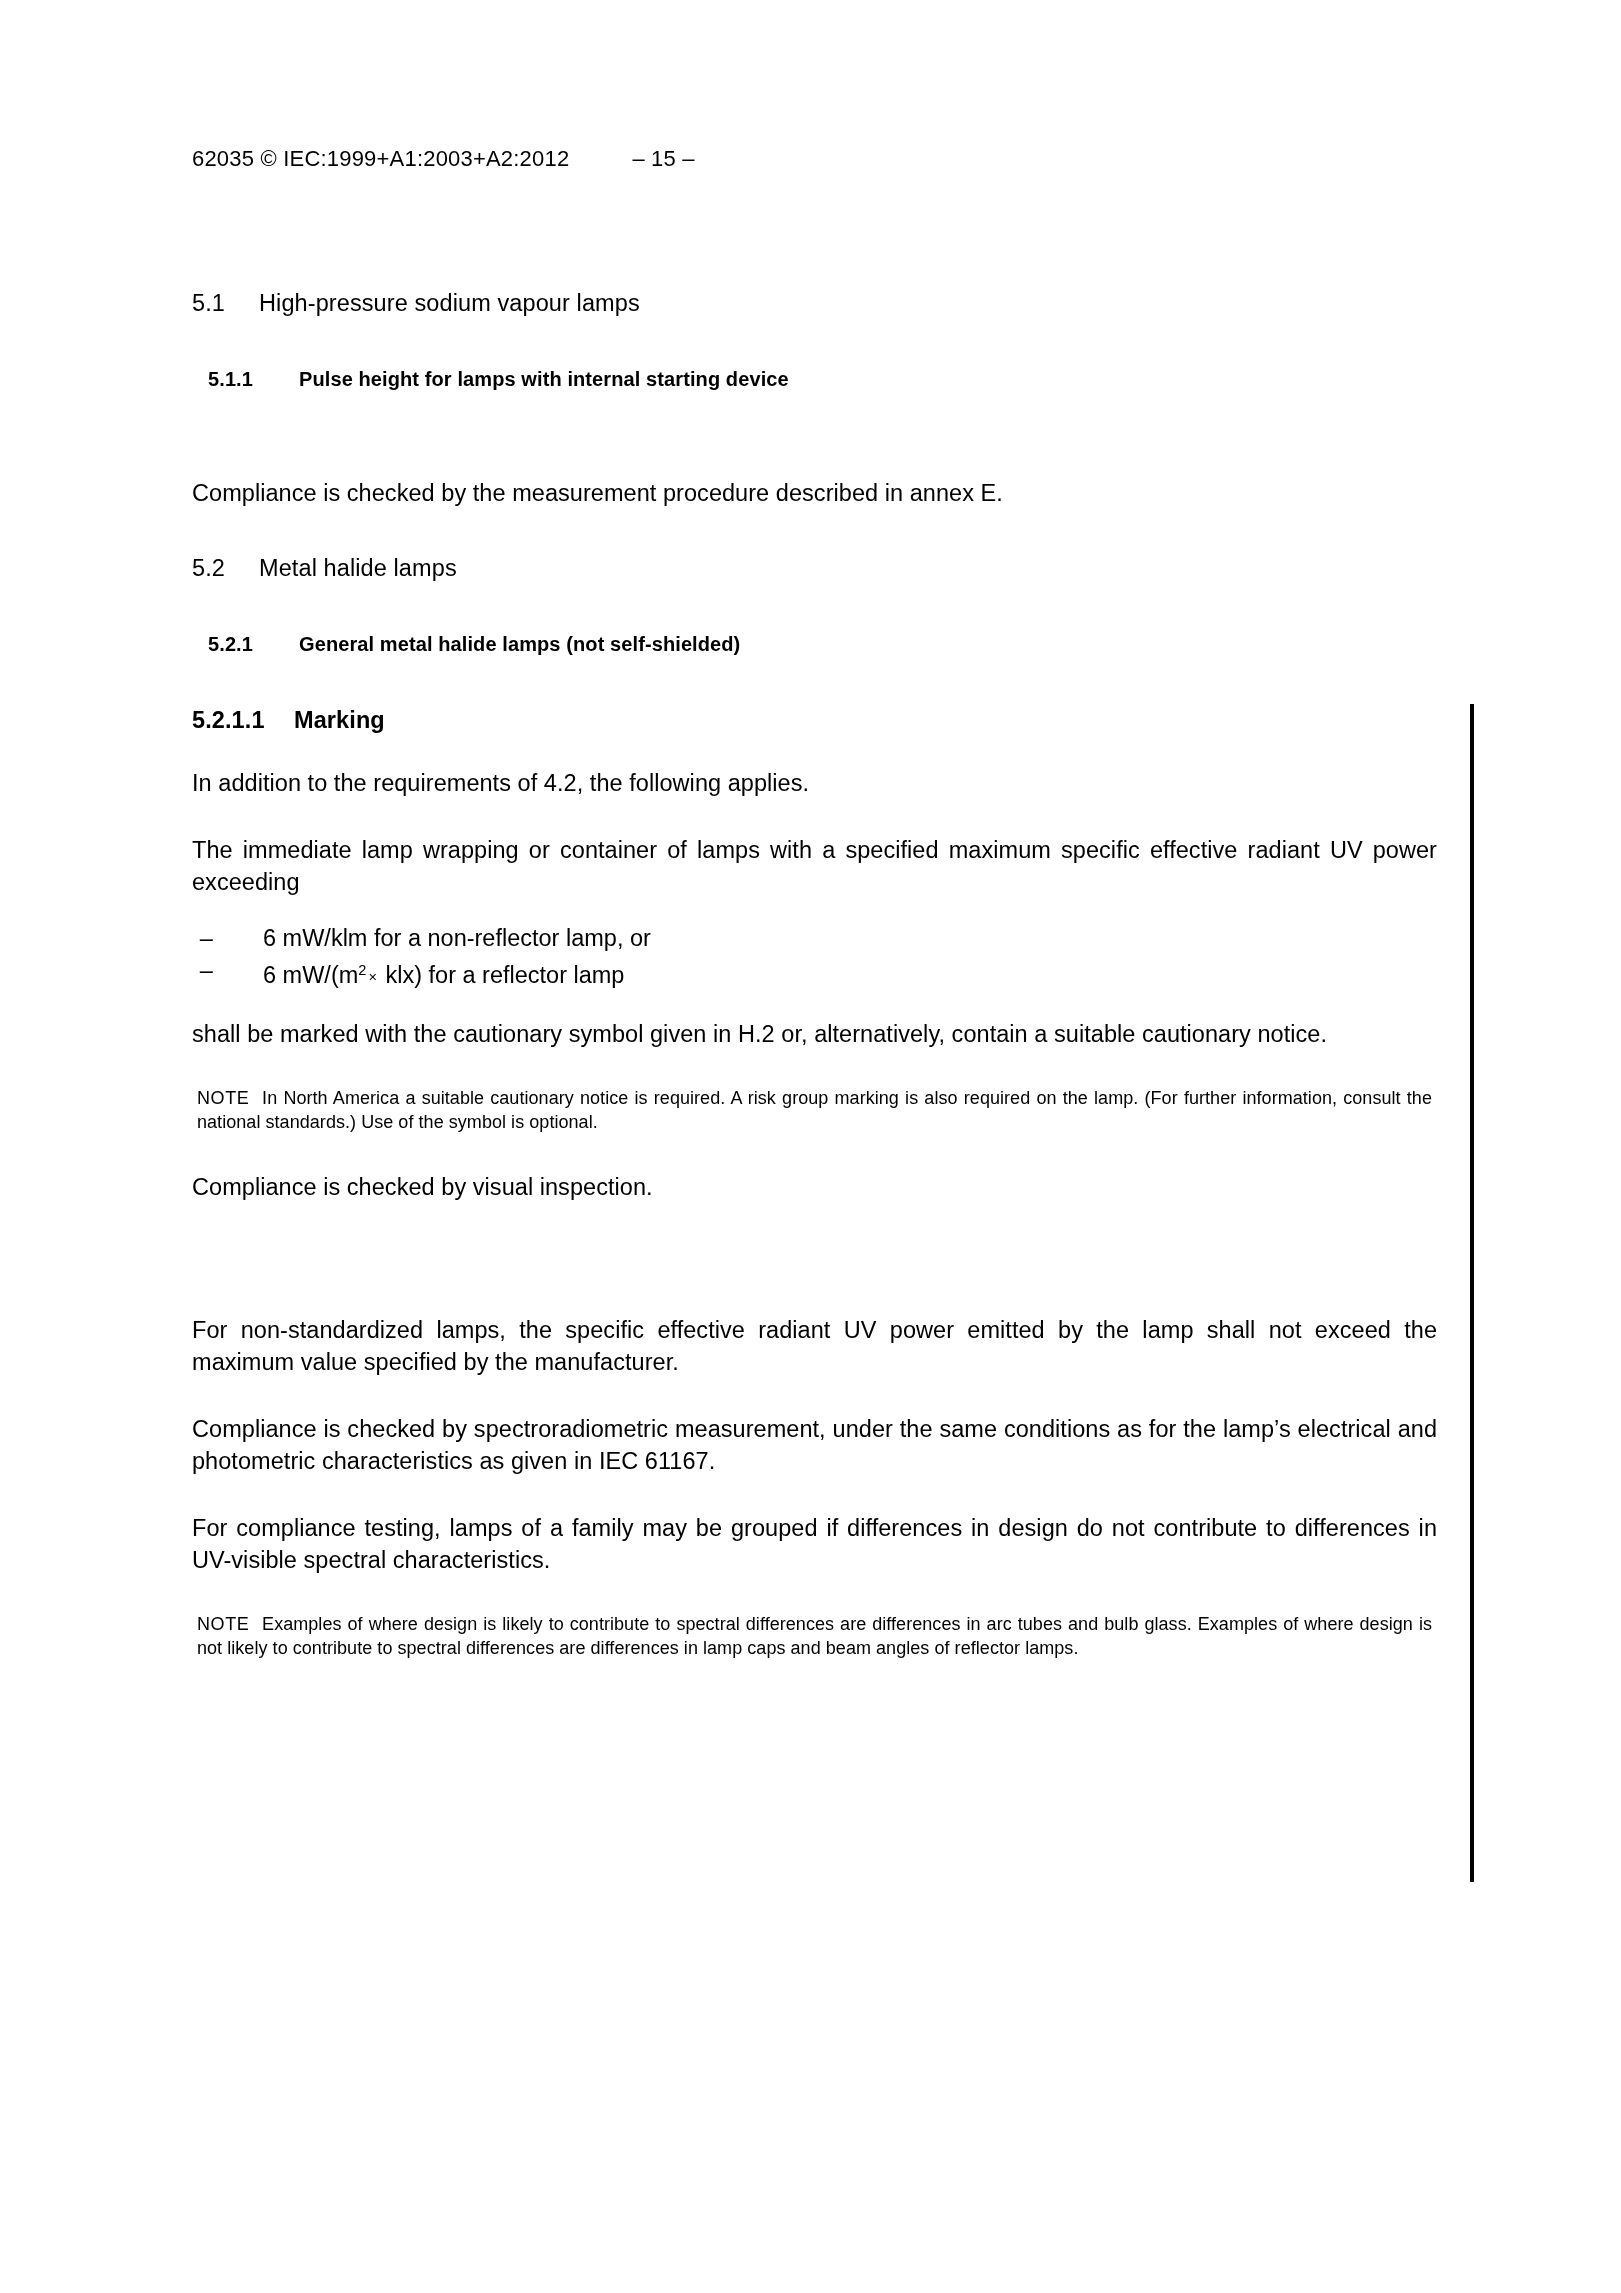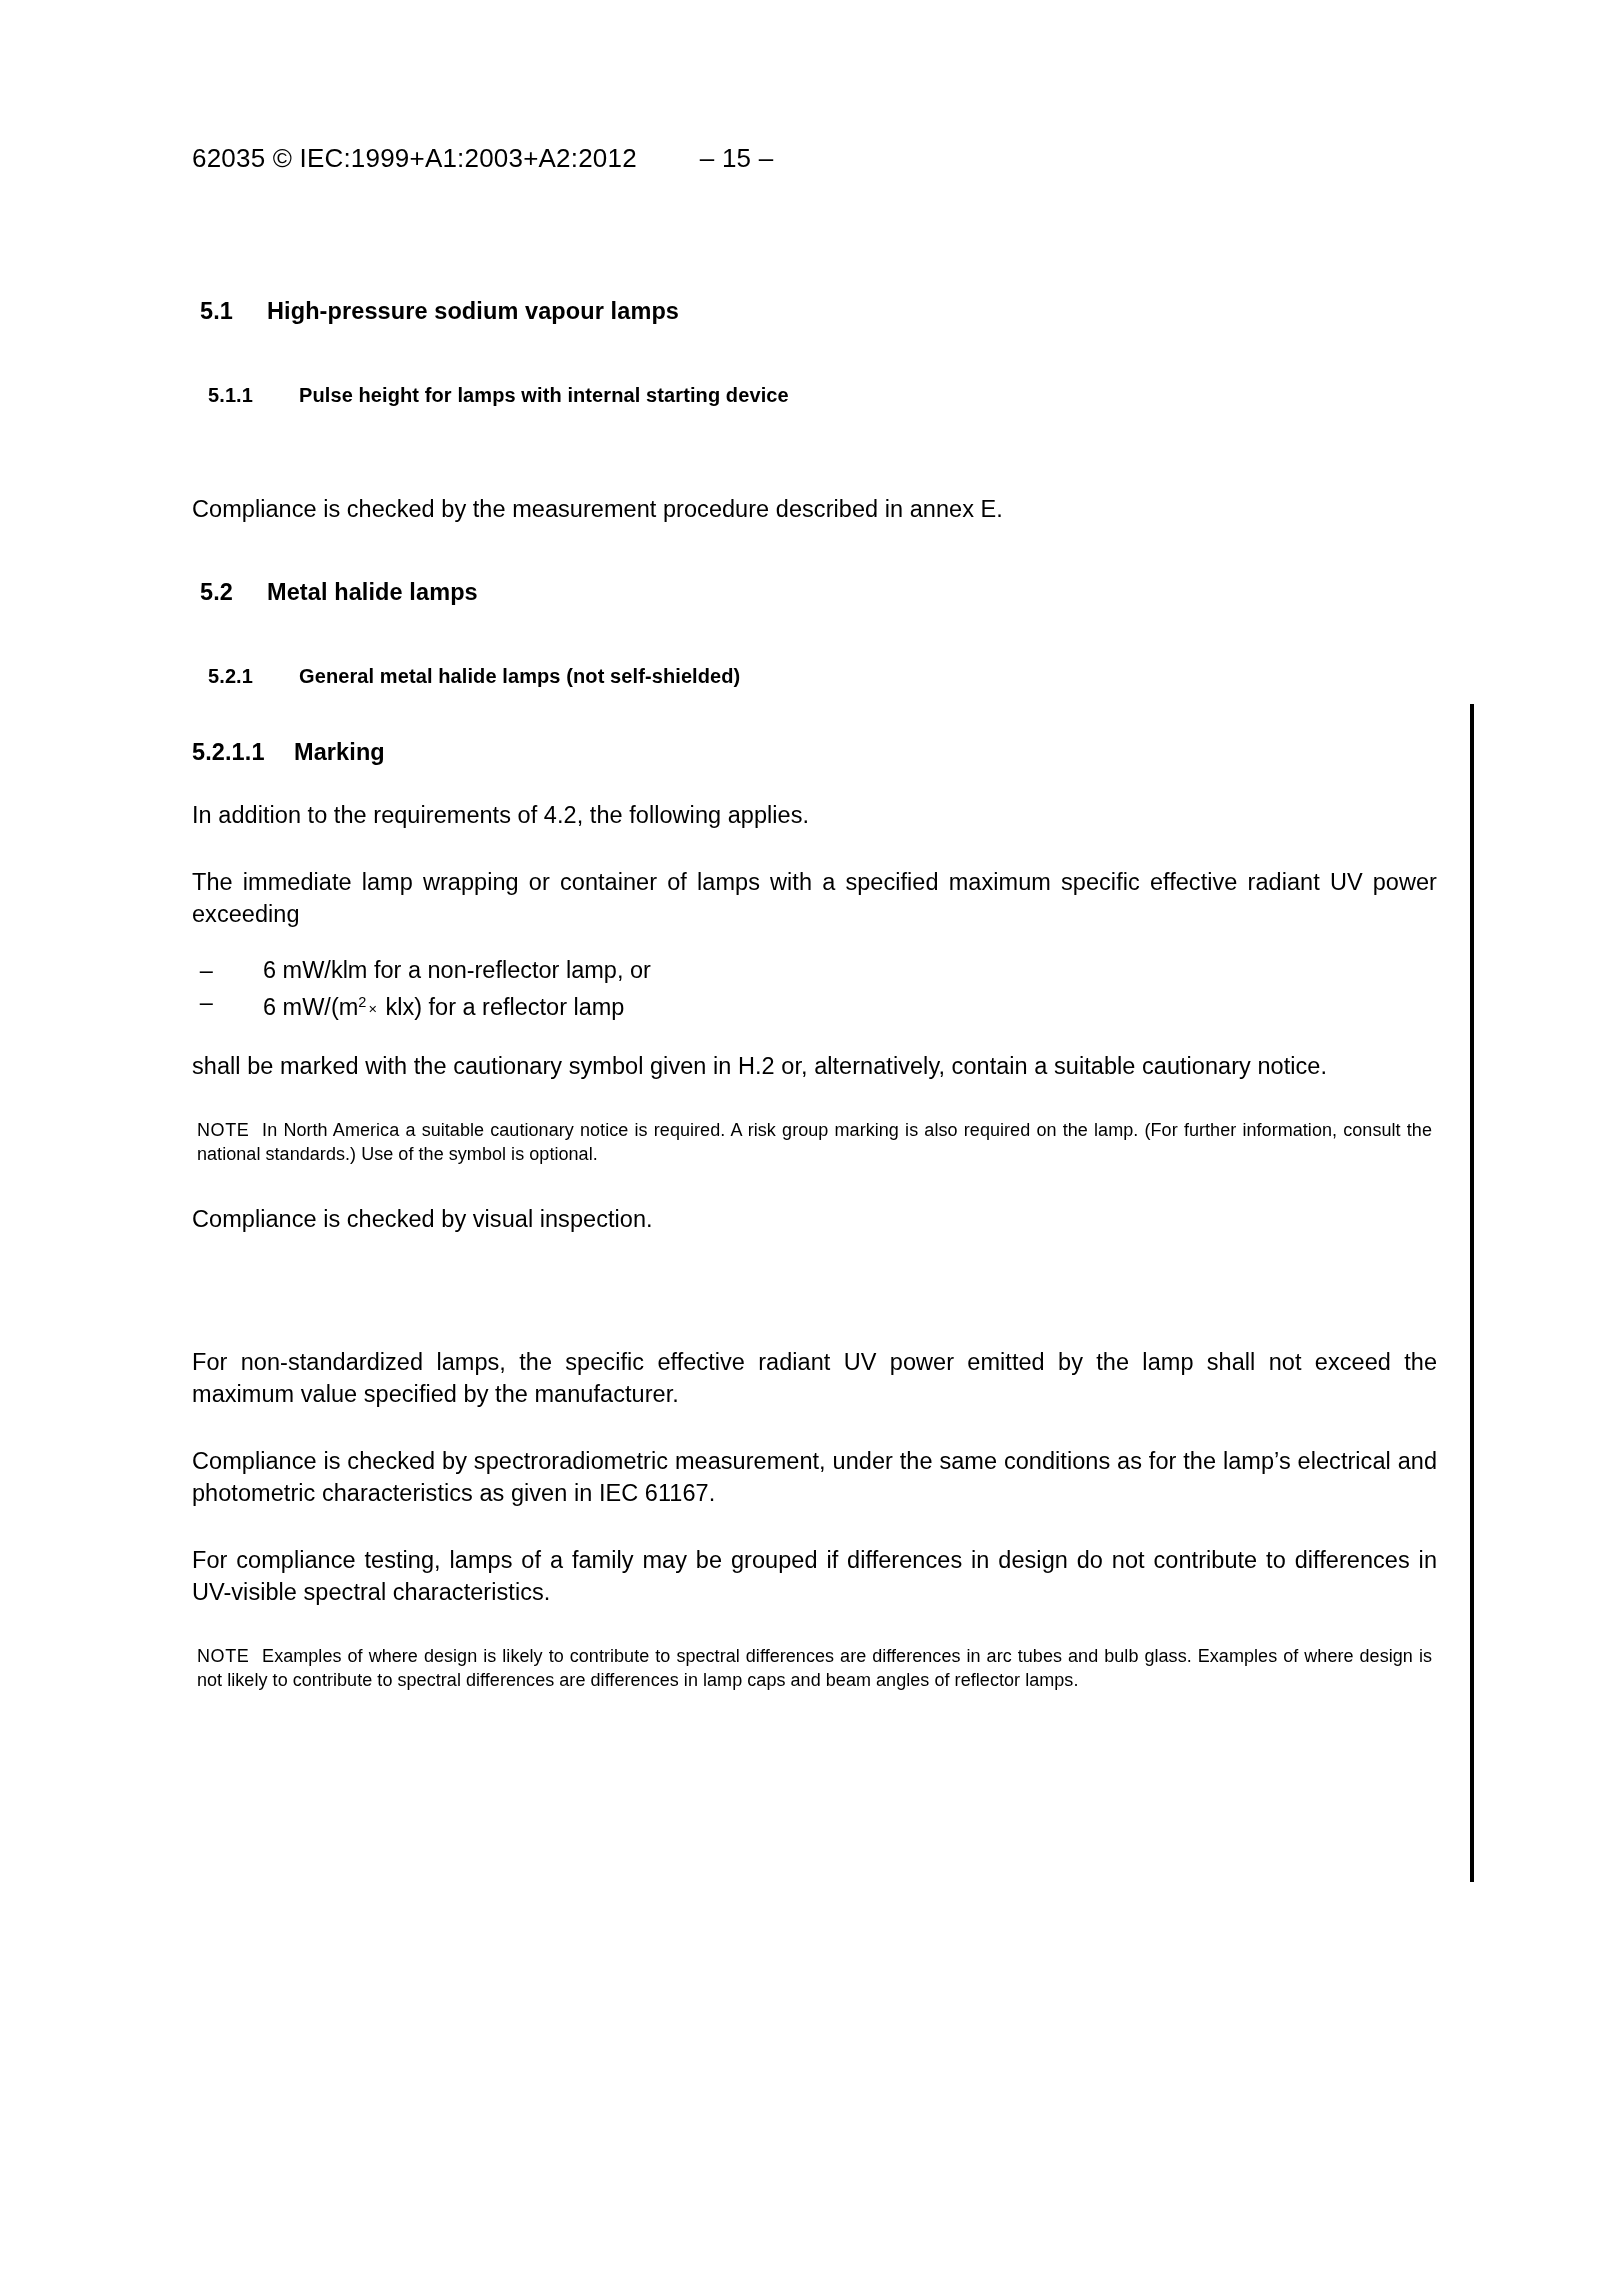--- a/index.html
+++ b/index.html
@@ -23,21 +23,21 @@
     height: 2294px;
     background: #fff;
   }
 
   
   .header {
     position: absolute;
     left: 192px;
     top: 145px;
     width: 1245px;
-    font-size: 26px;
+    font-size: 22px;
     line-height: 27.4px;
     letter-spacing: 0.2px;
     white-space: pre;
   }
   .header .hdr-gap { display: inline-block; width: 63px; }
 
   
   .col {
     position: absolute;
     left: 192px;
@@ -50,22 +50,22 @@
     font-weight: bold;
     margin: 0 0 0 0;
     padding: 0;
     letter-spacing: 0.1px;
     white-space: pre;
   }
   h1.clause .num { display: inline-block; width: 46px; }
 
   h2.clause {
     font-size: 23.5px;
-    font-weight: bold;
-    margin: 8px;
+    font-weight: normal;
+    margin: 0;
     padding: 0;
     letter-spacing: 0.1px;
     white-space: pre;
   }
   h2.clause .num { display: inline-block; width: 67px; }
 
   h3.clause {
     font-size: 20px;
     font-weight: bold;
     margin: 16px;

